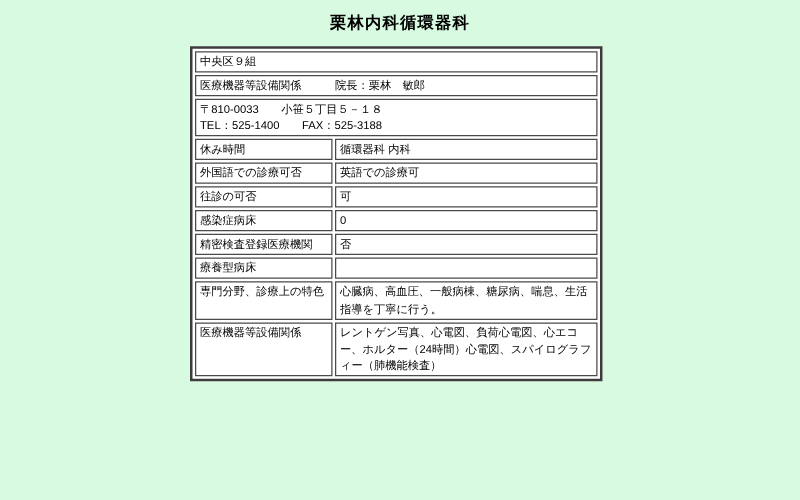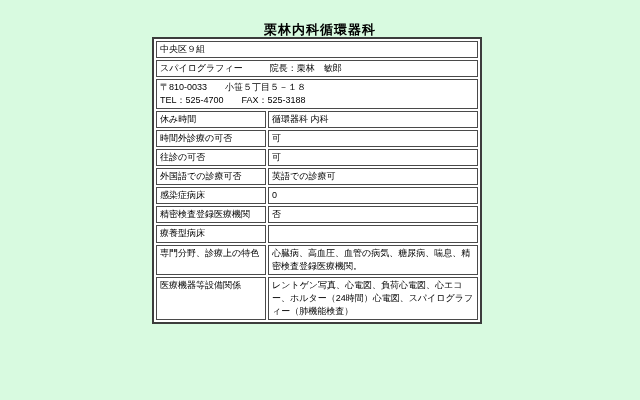--- a/index.html
+++ b/index.html
@@ -14,21 +14,20 @@
     color: #000;
     font-family: "Liberation Sans", "DejaVu Sans", sans-serif;
     position: relative;
   }
   .page-title {
     text-align: center;
     font-weight: bold;
     font-size: 13px;
     padding-top: 9px;
     letter-spacing: 1px;
-    margin-top: 12px;
   }
   table.clinic {
     position: absolute;
     left: 152px;
     top: 37px;
     width: 330px;
     background: #ffffff;
     border: 2px solid #3c3c3c;
     border-collapse: separate;
     border-spacing: 2px;
@@ -59,58 +58,54 @@
 <table class="clinic">
   <colgroup>
     <col class="c-label">
     <col class="c-value">
   </colgroup>
   <tbody>
     <tr>
       <td colspan="2">中央区９組</td>
     </tr>
     <tr>
-      <td colspan="2">スパイログラフィー　　　院長：栗林　敏郎</td>
+      <td colspan="2">医療機器等設備関係　　　院長：栗林　敏郎</td>
     </tr>
     <tr>
       <td colspan="2" class="pre">〒810-0033　　小笹５丁目５－１８
-TEL：525-4700　　FAX：525-3188</td>
+TEL：525-1400　　FAX：525-3188</td>
     </tr>
 
     <tr>
       <td>休み時間</td>
       <td class="pre">循環器科 内科</td>
     </tr>
     <tr>
-      <td>時間外診療の可否</td>
-      <td class="pre">可</td>
+      <td>外国語での診療可否</td>
+      <td class="pre">英語での診療可</td>
     </tr>
     <tr>
       <td>往診の可否</td>
       <td class="pre">可</td>
-    </tr>
-    <tr>
-      <td>外国語での診療可否</td>
-      <td class="pre">英語での診療可</td>
     </tr>
     <tr>
       <td>感染症病床</td>
       <td class="pre">0</td>
     </tr>
     <tr>
       <td>精密検査登録医療機関</td>
       <td class="pre">否</td>
     </tr>
     <tr>
       <td>療養型病床</td>
       <td class="pre"></td>
     </tr>
     <tr>
       <td>専門分野、診療上の特色</td>
-      <td class="pre">心臓病、高血圧、血管の病気、糖尿病、喘息、精密検査登録医療機関。</td>
+      <td class="pre">心臓病、高血圧、一般病棟、糖尿病、喘息、生活指導を丁寧に行う。</td>
     </tr>
     <tr>
       <td>医療機器等設備関係</td>
       <td class="pre">レントゲン写真、心電図、負荷心電図、心エコー、ホルター（24時間）心電図、スパイログラフィー（肺機能検査）</td>
     </tr>
 
   </tbody>
 </table>
 
 </body></html>

